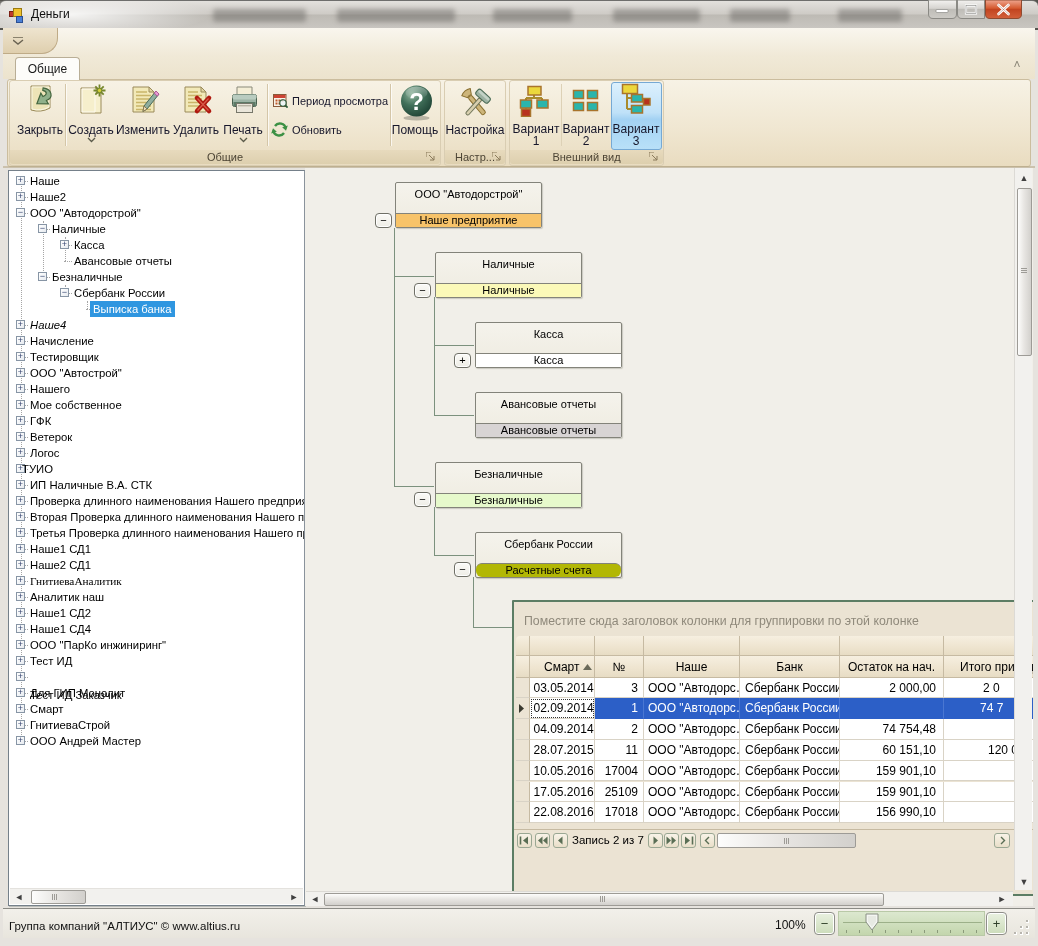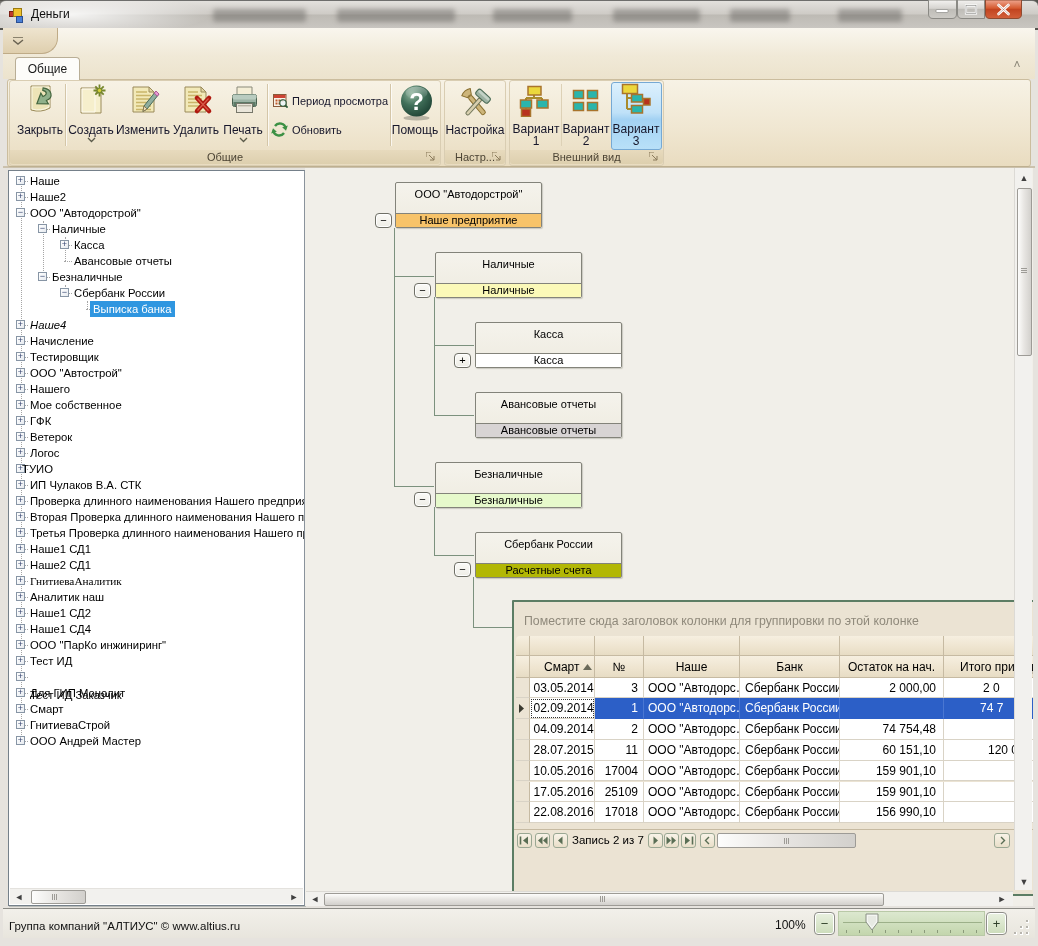--- a/index.html
+++ b/index.html
@@ -338,21 +338,21 @@
 <div class="tg" style="left:7px;top:261px;">+</div>
 <div class="titem" style="left:21px;top:258px;">Ветерок</div>
 <div class="doth" style="left:11px;top:282px;width:8px"></div>
 <div class="tg" style="left:7px;top:277px;">+</div>
 <div class="titem" style="left:21px;top:274px;">Логос</div>
 <div class="doth" style="left:11px;top:298px;width:8px"></div>
 <div class="tg" style="left:7px;top:293px;">+</div>
 <div class="titem" style="left:13px;top:290px;">ТУИО</div>
 <div class="doth" style="left:11px;top:314px;width:8px"></div>
 <div class="tg" style="left:7px;top:309px;">+</div>
-<div class="titem" style="left:21px;top:306px;">ИП Чулаков В.А. СТК</div>
+<div class="titem" style="left:21px;top:306px;">ИП Наличные В.А. СТК</div>
 <div class="doth" style="left:11px;top:330px;width:8px"></div>
 <div class="tg" style="left:7px;top:325px;">+</div>
 <div class="titem" style="left:21px;top:322px;">Проверка длинного наименования Нашего предприятия</div>
 <div class="doth" style="left:11px;top:346px;width:8px"></div>
 <div class="tg" style="left:7px;top:341px;">+</div>
 <div class="titem" style="left:21px;top:338px;">Вторая Проверка длинного наименования Нашего предприятия</div>
 <div class="doth" style="left:11px;top:362px;width:8px"></div>
 <div class="tg" style="left:7px;top:357px;">+</div>
 <div class="titem" style="left:21px;top:354px;">Третья Проверка длинного наименования Нашего предприятия</div>
 <div class="doth" style="left:11px;top:378px;width:8px"></div>
@@ -427,21 +427,21 @@
 <div class="dbox" style="left:170px;top:224px;">
       <div class="bt">Авансовые отчеты</div>
       <div class="dband" style="background:#d8d4d4;">Авансовые отчеты</div>
     </div>
 <div class="dbox" style="left:130px;top:294px;">
       <div class="bt">Безналичные</div>
       <div class="dband" style="background:#e6f9cb;">Безналичные</div>
     </div>
 <div class="dbox" style="left:170px;top:364px;">
       <div class="bt">Сбербанк России</div>
-      <div class="dband" style="background:#b2b704;">Расчетные счета</div>
+      <div class="dband" style="background:#b2b704;border-radius:6px;">Расчетные счета</div>
     </div>
 <div class="dtg" style="left:70px;top:45px;">−</div>
 <div class="dtg" style="left:109px;top:115px;">−</div>
 <div class="dtg" style="left:149px;top:185px;">+</div>
 <div class="dtg" style="left:109px;top:324px;">−</div>
 <div class="dtg" style="left:149px;top:394px;">−</div>
 <div id="grid" class="abs">
 <div id="groupby">Поместите сюда заголовок колонки для группировки по этой колонке</div>
 <div class="hcell" style="left:2px;top:34px;width:13.5px;height:19.5px;border-top-left-radius:4px;"></div>
 <div class="hcell htext" style="left:2px;top:53.5px;width:13.5px;height:22px;line-height:22px;"></div>

